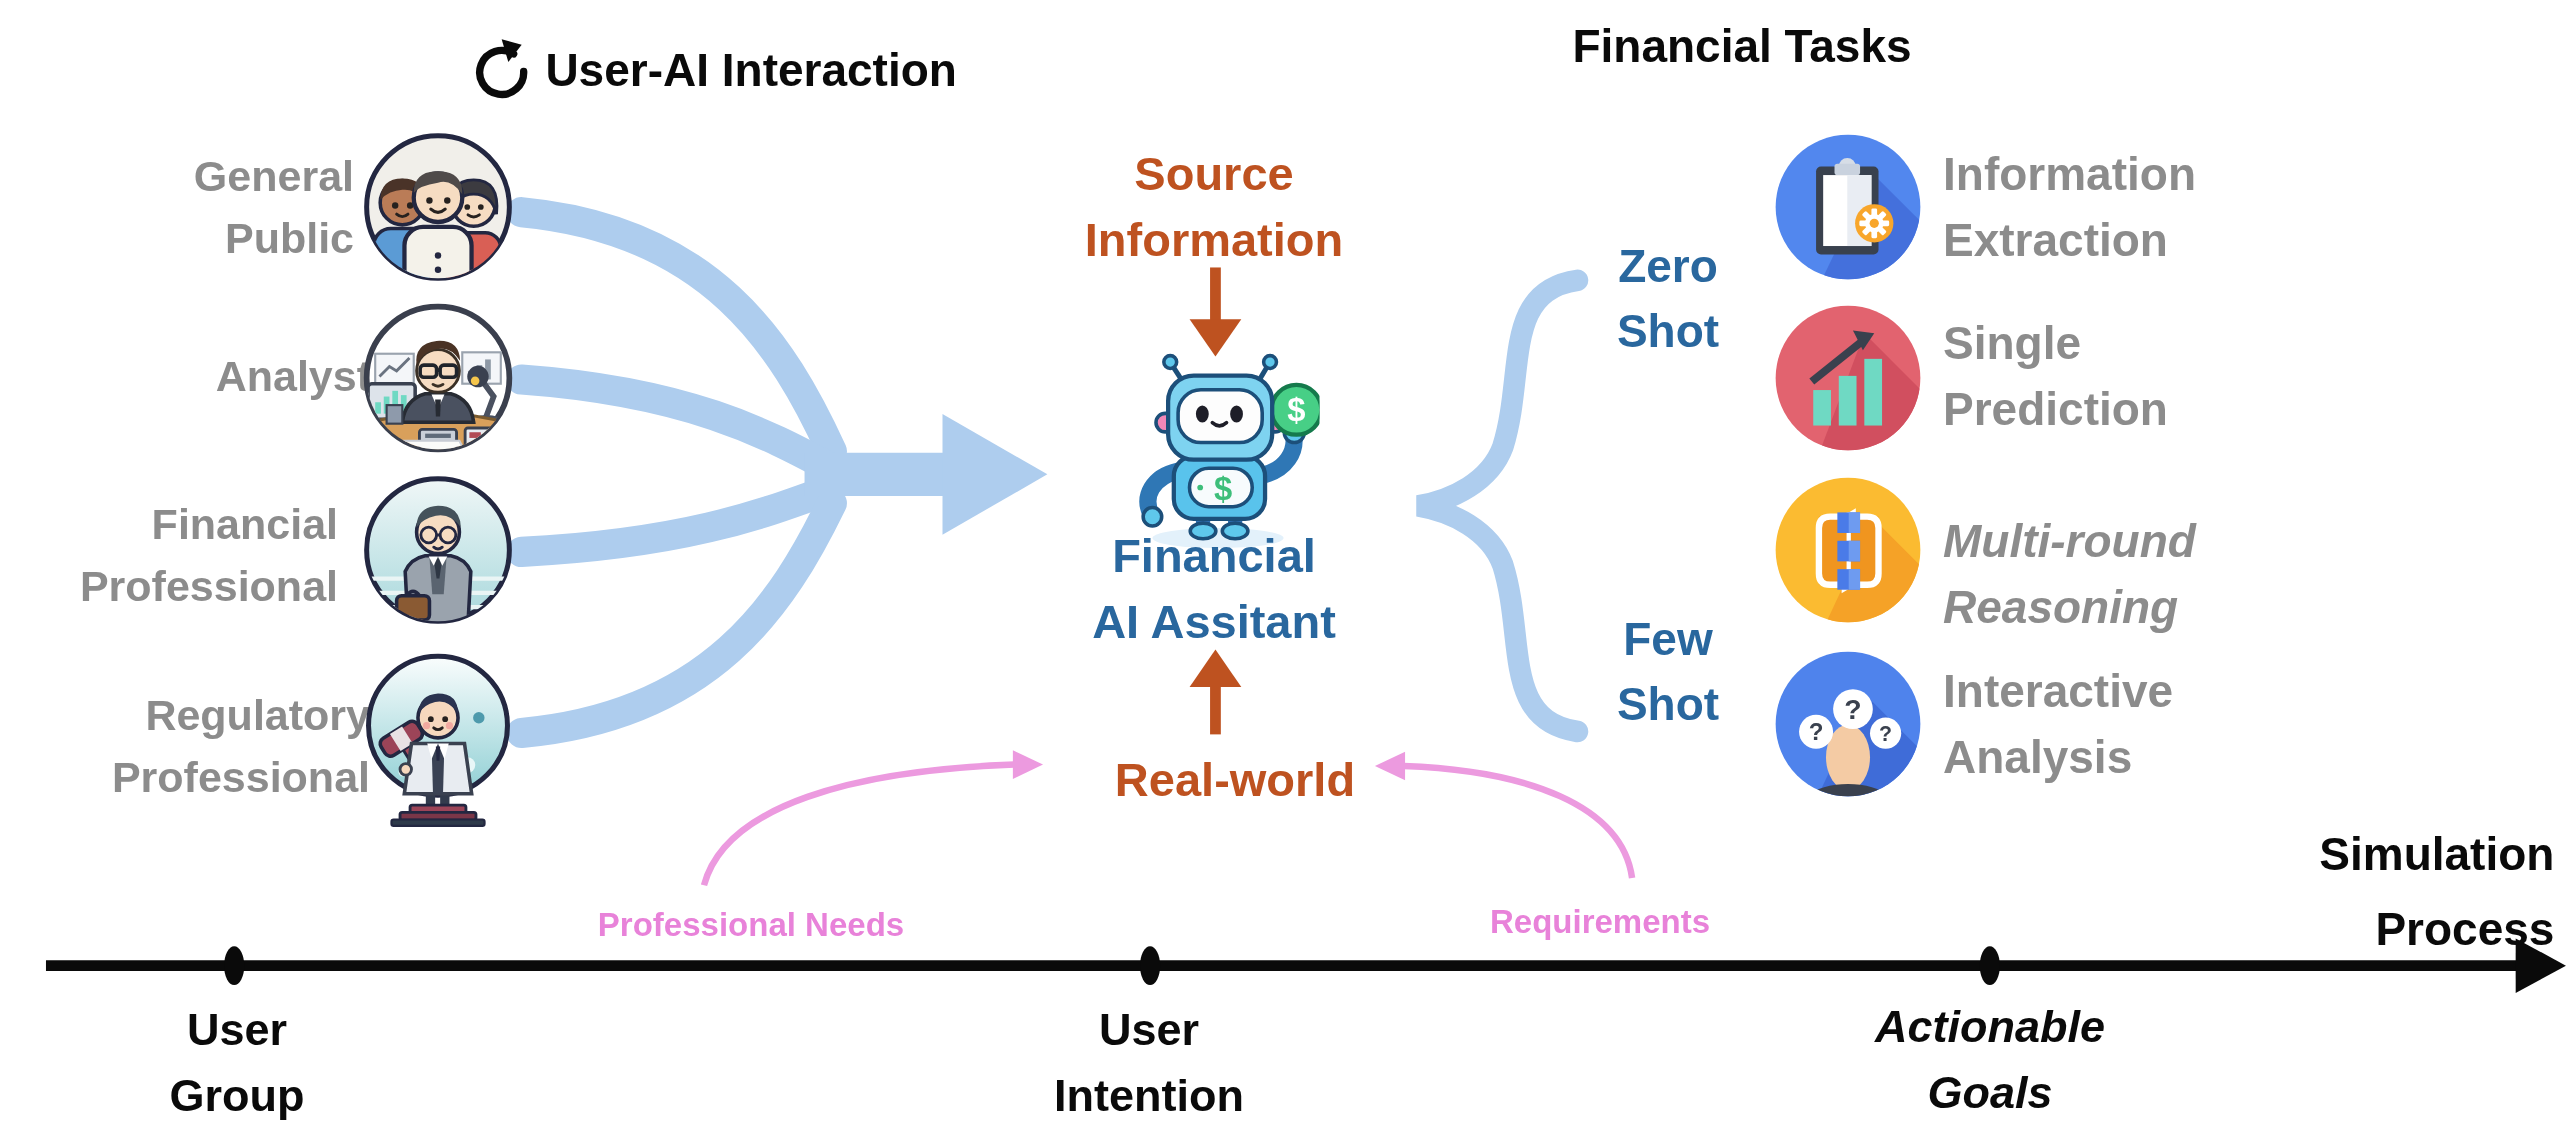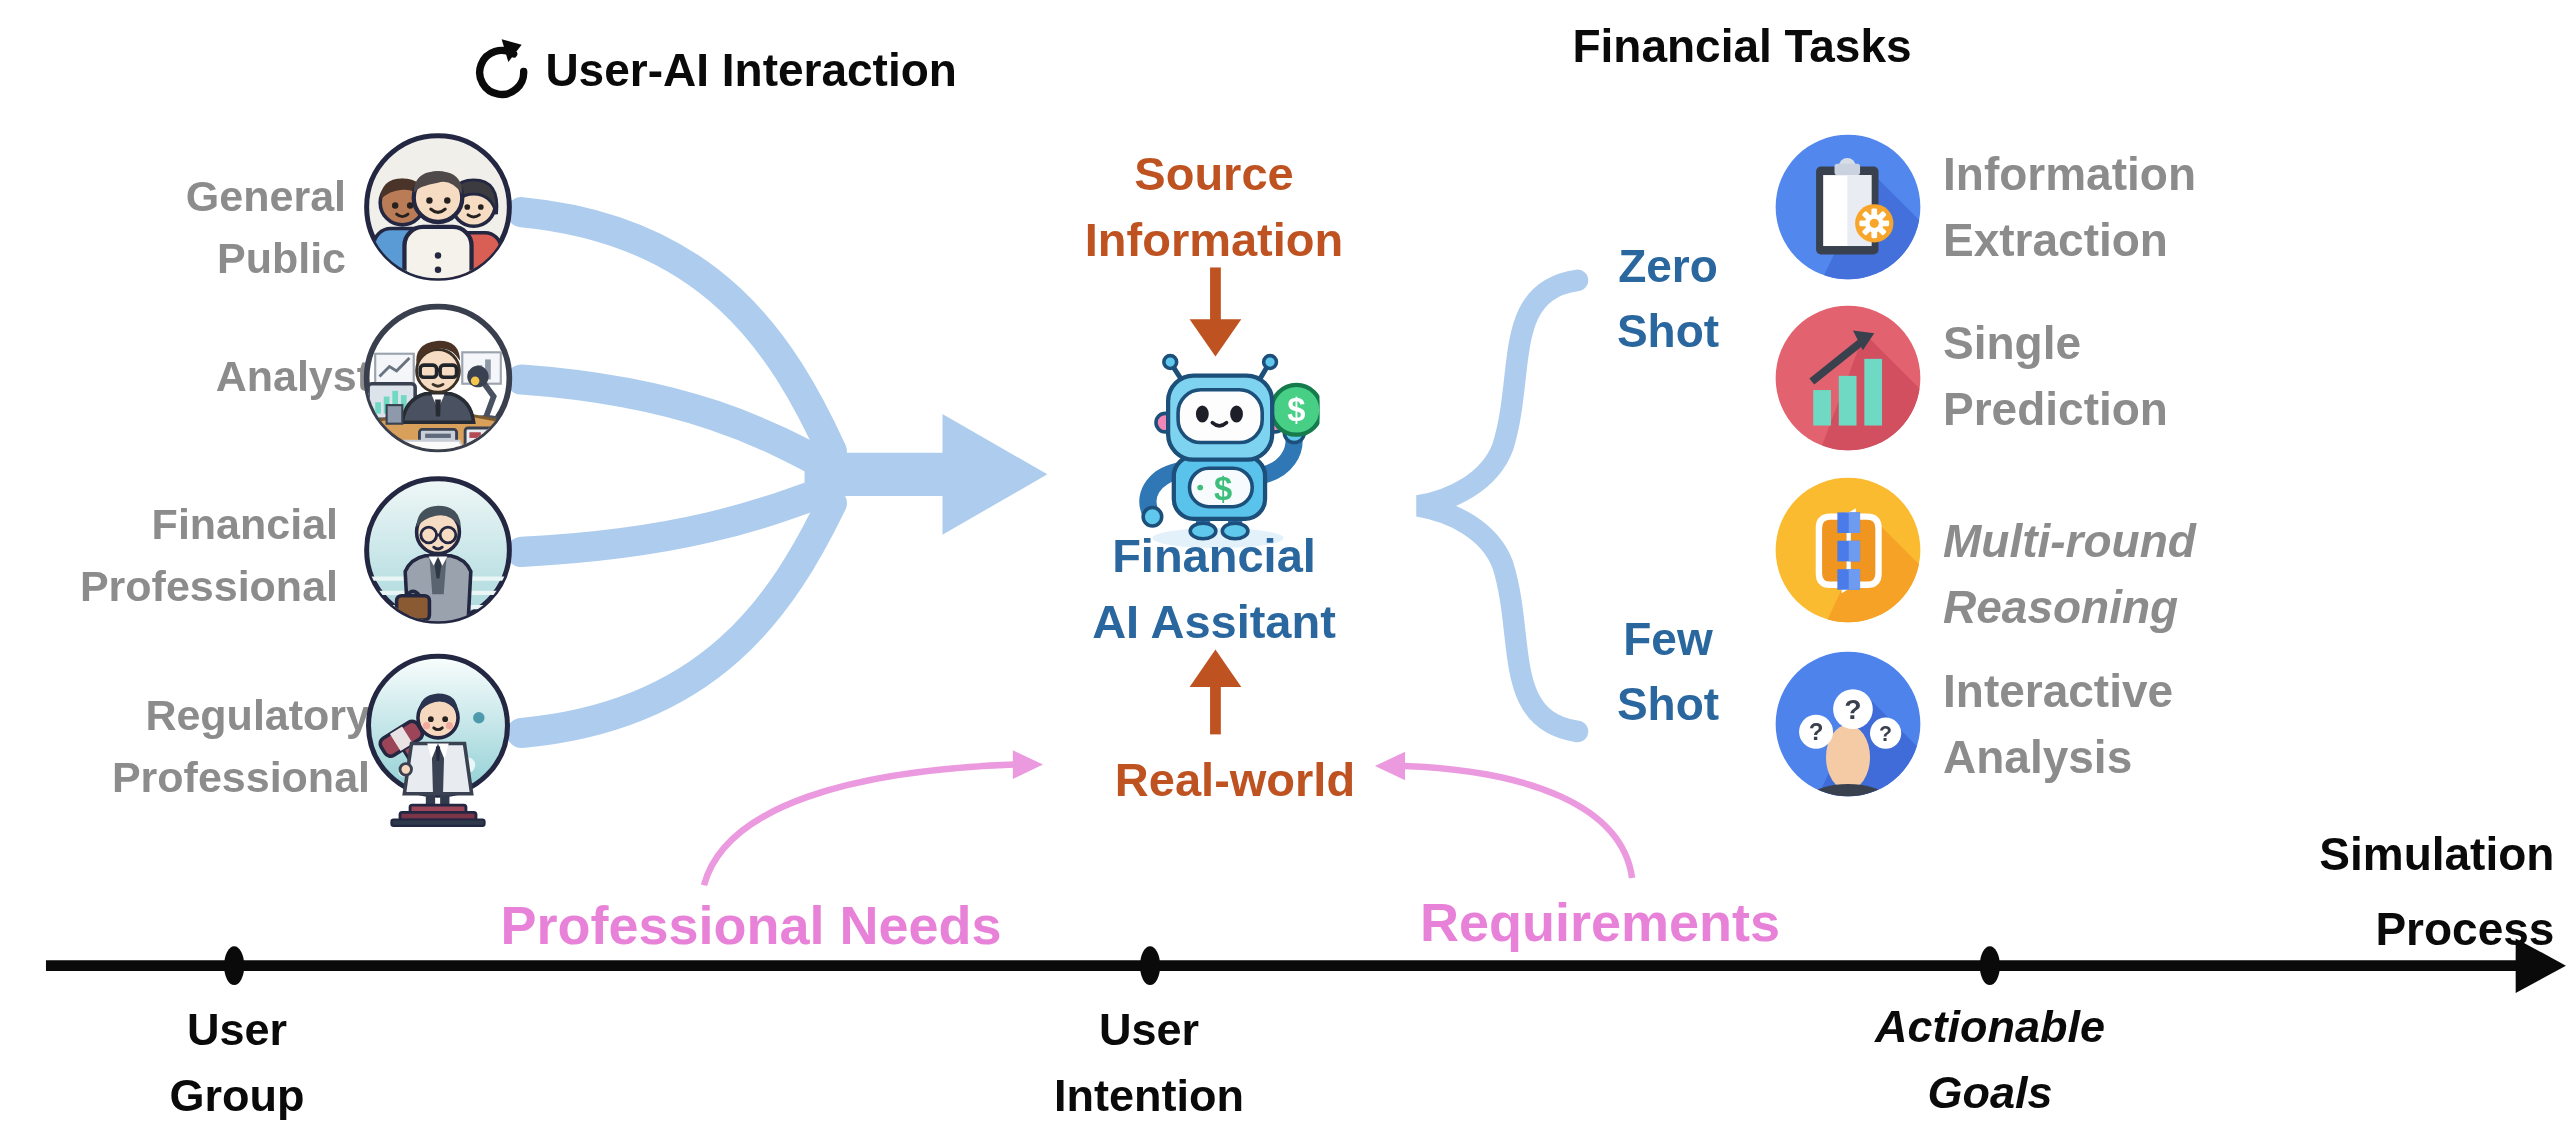--- a/index.html
+++ b/index.html
@@ -12,21 +12,21 @@
   .ctr{transform:translate(-50%,-50%);text-align:center;}
   .vctr{transform:translateY(-50%);}
   .hctr{transform:translateX(-50%);text-align:center;}
   .gray{color:#8C8C8C;font-size:43px;line-height:62px;}
   .right{text-align:right;}
   .left{text-align:left;}
   .orange{color:#BE5220;font-size:47px;line-height:66px;}
   .blue{color:#29679E;font-size:47px;line-height:66px;}
   .shot{color:#29679E;font-size:46px;line-height:65px;}
   .task{color:#8C8C8C;font-size:46px;line-height:66px;}
-  .pink{color:#E882D9;font-size:54px;}
+  .pink{color:#E882D9;font-size:33px;}
   .black-hdr{color:#0A0A0A;font-size:46px;font-weight:800;}
   .axis-lbl{color:#0A0A0A;font-size:45px;line-height:66px;}
   .axis-title{color:#0A0A0A;font-size:46px;line-height:75px;}
 </style>
 </head>
 <body>
 
 <div id="figure">
 
   <svg class="abs" style="left:0;top:0;" width="2576" height="1129" viewBox="0 0 3586 1571">
@@ -75,21 +75,21 @@
       <path d="M 64 24 A 33 33 0 1 0 79 50" stroke="#0A0A0A" stroke-width="11" fill="none" stroke-linecap="round"></path>
       <polygon points="46,2 76,10 56,36" fill="#0A0A0A"></polygon>
     </svg>
     <span class="black-hdr">User-AI Interaction</span>
   </div>
 
   <div class="txt black-hdr ctr" style="left:1742px;top:46px;">
     <span>Financial Tasks</span>
   </div>
 
-  <div class="txt gray right vctr" style="left:8px;width:338px;top:207px;margin-top:20px;">
+  <div class="txt gray right vctr" style="left:16px;width:338px;top:207px;">
     <span class="line">General</span>
     <span class="line">Public</span>
   </div>
   <div class="txt gray right vctr" style="left:0;width:338px;top:376px;margin-left:33px;">
     <span class="line">Analyst</span>
   </div>
   <div class="txt gray right vctr" style="left:0;width:338px;top:555px;">
     <span class="line">Financial</span>
     <span class="line">Professional</span>
   </div>

